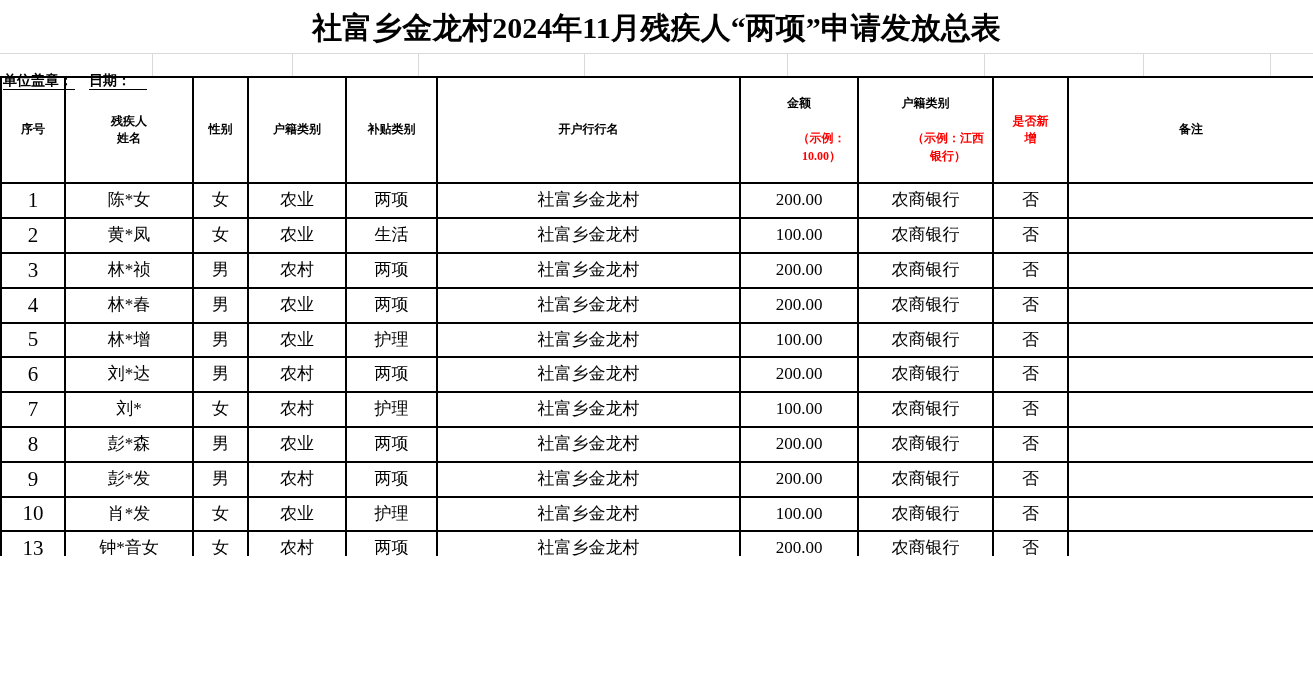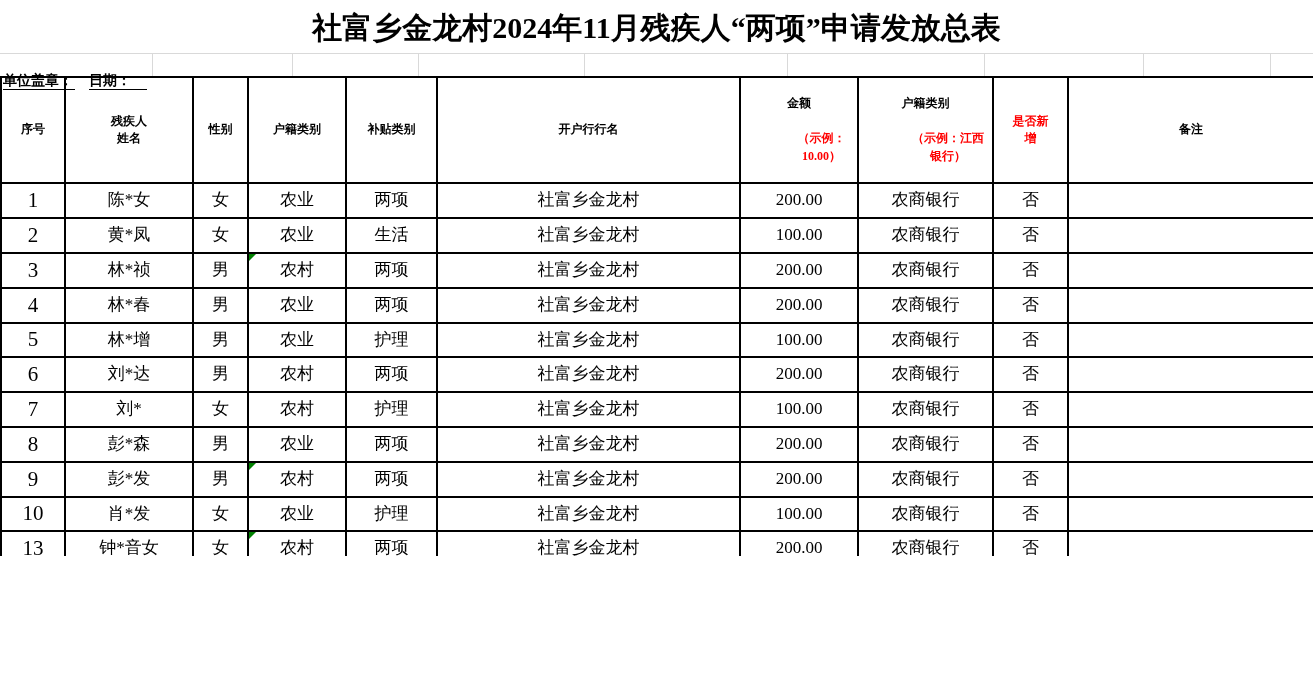--- a/index.html
+++ b/index.html
@@ -50,21 +50,21 @@
   thead tr{height:78px;}
   tbody tr{height:34.8px;}
   th{
     font-size:12px;font-weight:bold;
     white-space:pre-line;line-height:1.45;
   }
   td{font-size:17px;line-height:1.1;}
   .red{color:var(--red);margin-left:45px;}
   .c-no{font-size:21px;}
   .c-remark{text-align:left;font-size:14px;padding-left:2px;}
-  td.c-hukou{position:relative;}
+  td.c-hukou{position:relative;border-radius:11px;}
   .corner-mark{
     position:absolute;top:0;left:0;
     width:0;height:0;
     border-top:7px solid var(--green);
     border-right:7px solid transparent;
   }
 </style>
 </head>
 <body>
 

